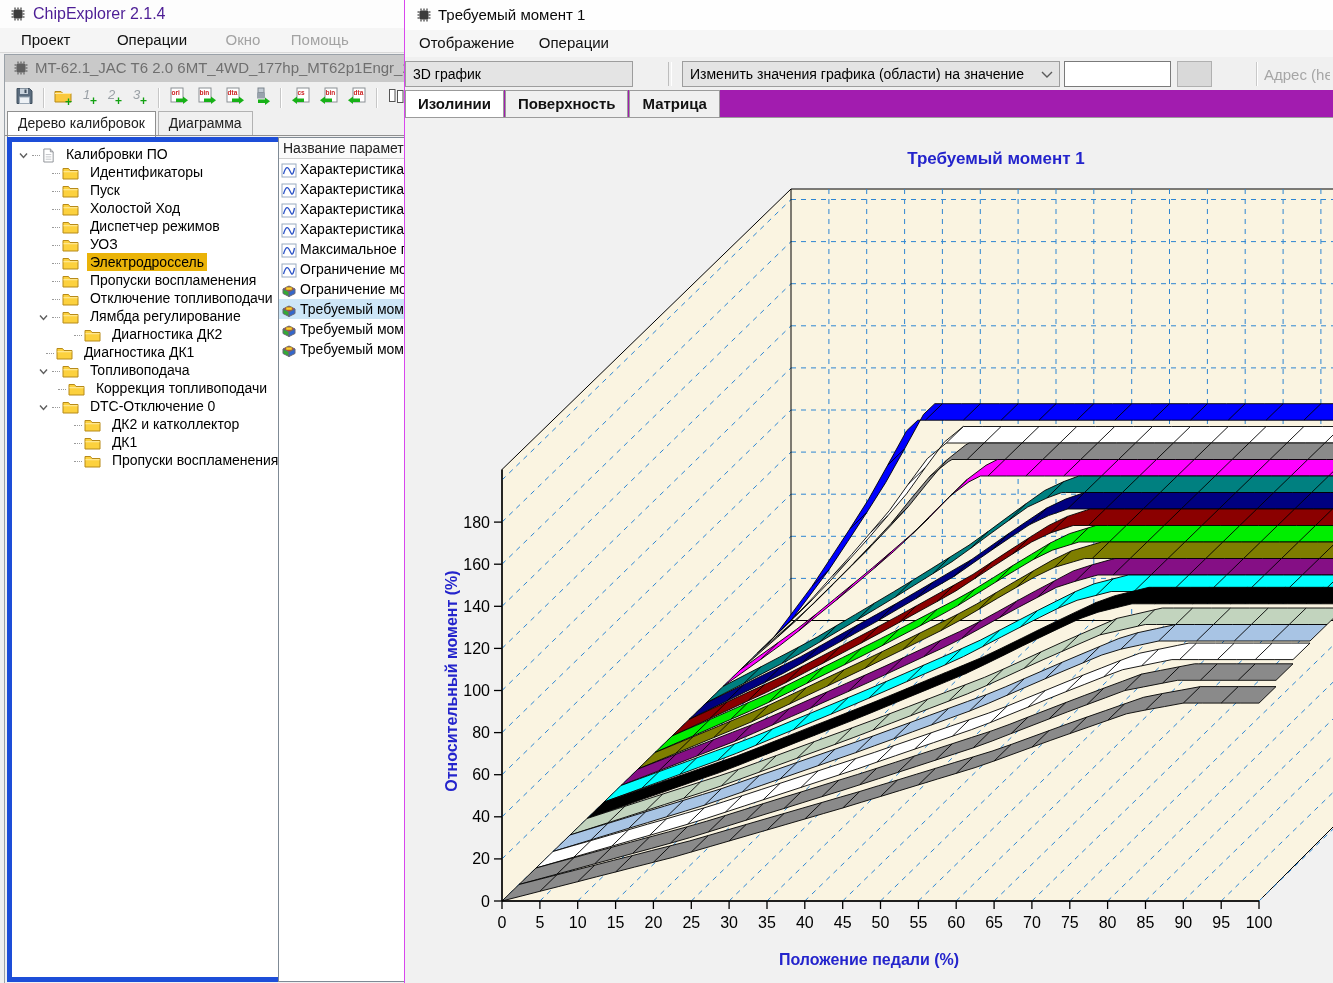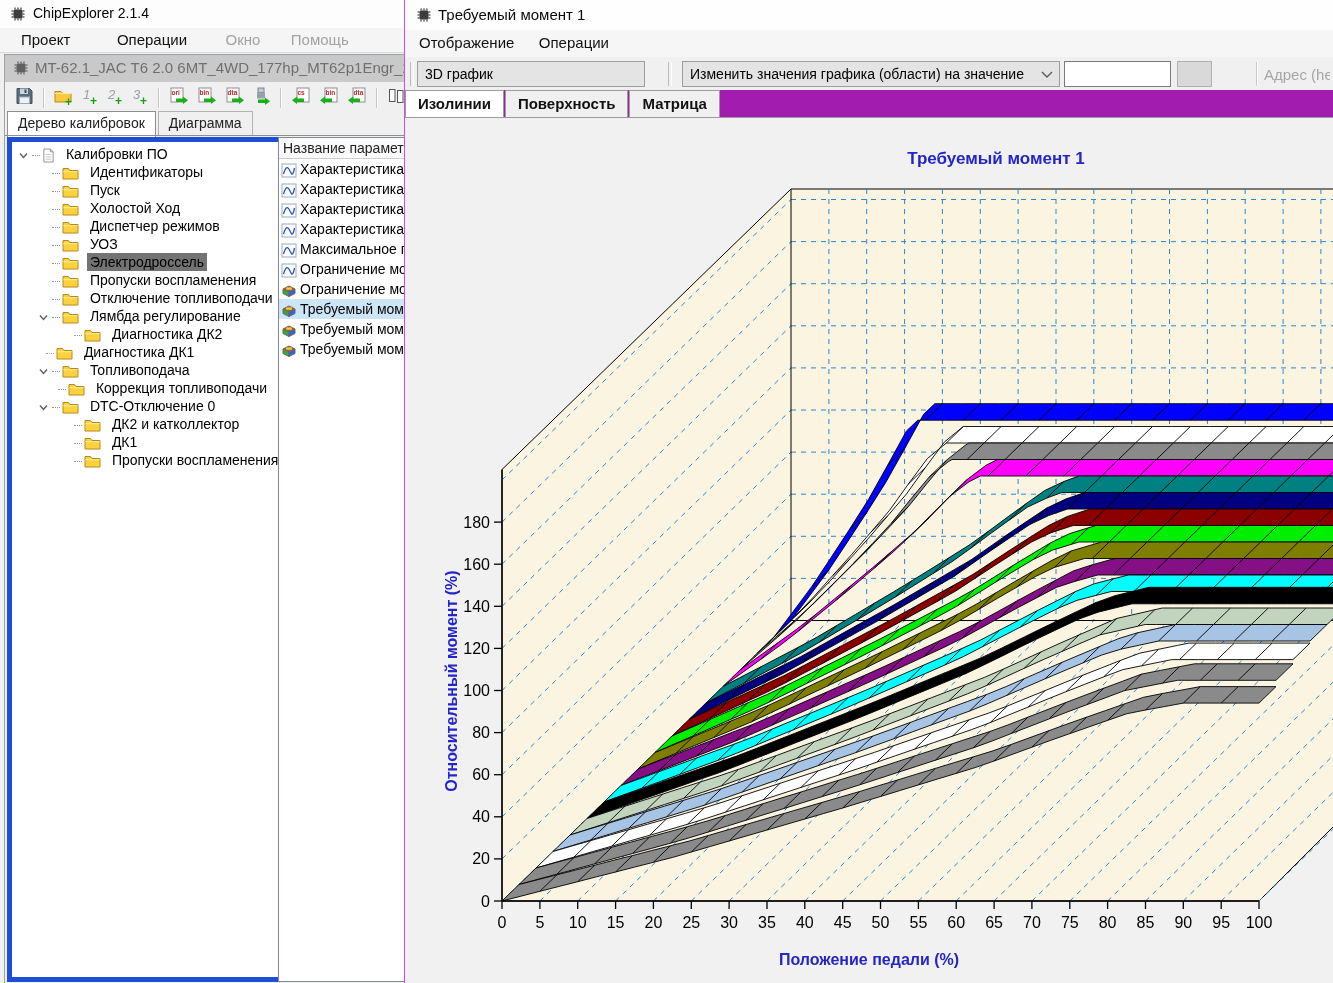--- a/index.html
+++ b/index.html
@@ -1,20 +1,20 @@
 <!DOCTYPE html>
 <html><head>
 <meta charset="utf-8">
 <style>
   html,body{margin:0;padding:0;width:1333px;height:983px;overflow:hidden;background:#f0f0f0;
     font-family:"Liberation Sans",sans-serif;-webkit-font-smoothing:antialiased;}
   .abs{position:absolute;}
   
   #main-titlebar{left:0;top:0;width:1333px;height:28px;background:#fdfdfd;border-bottom:1px solid #e8e8e8;}
-  #main-titlebar .ttl{position:absolute;left:33px;top:5px;font-size:14px;color:#000000;}
+  #main-titlebar .ttl{position:absolute;left:33px;top:5px;font-size:16px;color:#4c1d95;}
   #main-titlebar .ico{position:absolute;left:10px;top:6px;}
   #main-menubar{left:0;top:28px;width:1333px;height:24px;background:#f5f5f5;border-bottom:1px solid #d9d9d9;}
   .mmenu{display:inline-block;padding:3px 13px;font-size:15px;color:#111;}
   .mmenu.dis{color:#a3a3a3;}
   
   #doc-window{left:4px;top:54px;width:1325px;height:929px;background:#f0f0f0;border:1px solid #9aa1a8;}
   #doc-titlebar{left:0;top:0;width:100%;height:27px;background:#c9c9c9;}
   #doc-titlebar .ttl{position:absolute;left:30px;top:4px;font-size:15px;color:#6f6f6f;white-space:nowrap;}
   #doc-titlebar .ico{position:absolute;left:8px;top:5px;opacity:.75;}
   #doc-toolbar{left:0;top:27px;width:100%;height:29px;background:#f0f0f0;white-space:nowrap;padding-left:6px;}
@@ -22,21 +22,21 @@
   .tbsep{display:inline-block;vertical-align:middle;width:1px;height:20px;margin:4px 5px 0 5px;background:#c7c7c7;border-right:1px solid #fff;}
   #doc-tabs{left:0;top:56px;width:100%;height:25px;}
   .dtab{display:inline-block;margin-left:2px;padding:3px 10px 4px 10px;font-size:14px;color:#222;
     background:#f0f0f0;border:1px solid #b2b2b2;border-bottom:none;}
   .dtab.active{background:#fff;border-color:#8f8f8f;padding-bottom:6px;}
   #doc-tabline{left:0;top:80px;width:100%;height:1px;background:#8f8f8f;}
   #tree-panel{left:2px;top:82px;width:268px;bottom:2px;background:#fff;border:5px solid #1d4ed8;overflow:hidden;}
   #list-panel{left:273px;top:82px;width:1049px;bottom:2px;background:#fff;border:1px solid #7f8a95;overflow:hidden;}
   .trow{height:18px;line-height:18px;white-space:nowrap;font-size:14px;color:#000;}
   .trow .lbl{display:inline-block;vertical-align:top;padding:0 3px;}
-  .trow .lbl.sel{background:#737373;}
+  .trow .lbl.sel{background:#eab308;}
   .trow svg{vertical-align:middle;margin-right:4px;}
   .trow .exp{display:inline-block;width:14px;text-align:center;}
   .conn{display:inline-block;vertical-align:middle;width:8px;border-top:1px dotted #9a9a9a;margin-right:2px;}
   #list-header{height:20px;line-height:20px;font-size:14px;color:#222;padding-left:4px;border-bottom:1px solid #cfcfcf;
     border-right:1px solid #cfcfcf;white-space:nowrap;overflow:hidden;background:#fafafa;}
   .lrow{height:20px;line-height:20px;font-size:14px;color:#000;white-space:nowrap;overflow:hidden;padding-left:2px;}
   .lrow.sel{background:#cde6f7;}
   .lrow svg{vertical-align:middle;margin-right:3px;}
   
   #chart-window{left:404px;top:0;width:929px;height:983px;background:#a21caf;border-left:1px solid #d946ef;}
@@ -373,21 +373,21 @@
           <rect x="3.5" y="3.5" width="9" height="9" rx="1.5" fill="#3d3d3d"></rect>
         </svg></span>
     <span class="ttl">Требуемый момент 1</span>
   </div>
   <div id="cw-menubar" class="abs">
     <span class="cwm" style="margin-left:4px">Отображение</span>
     <span class="cwm">Операции</span>
   </div>
   <div id="cw-toolbar" class="abs">
     <span class="grip" style="left:5px"></span>
-    <span class="combo" style="left:12px;width:228px">3D график</span>
+    <span class="combo" style="left:0;width:228px">3D график</span>
     <span class="grip" style="left:263px"></span>
     <span class="combo" style="left:277px;width:378px">
       <span>Изменить значения графика (области) на значение</span>
       <svg class="chev" width="12" height="8" viewBox="0 0 12 8" style="position:absolute;right:6px;top:9px">
           <polyline points="1,1 6,6 11,1" fill="none" stroke="#5a5a5a" stroke-width="1.4"></polyline>
         </svg>
     </span>
     <input id="cw-input" style="left: 659px; width: 107px;" value="">
     <span id="cw-btn" style="left:772px;width:35px"></span>
     <span id="cw-addr-sep" style="left:851px"></span>

